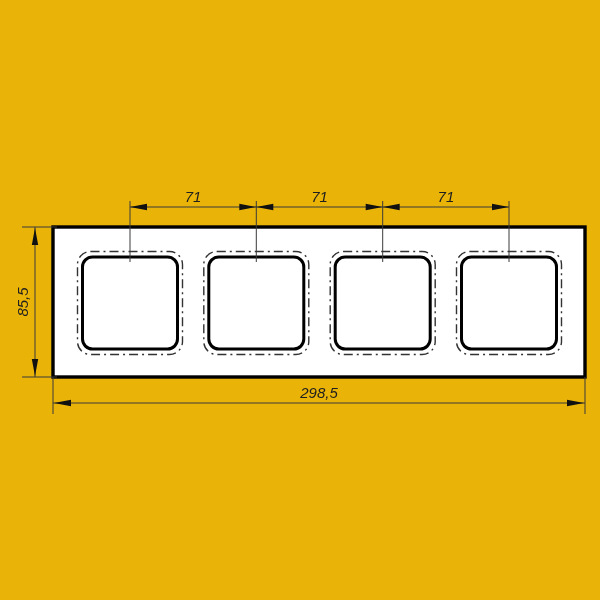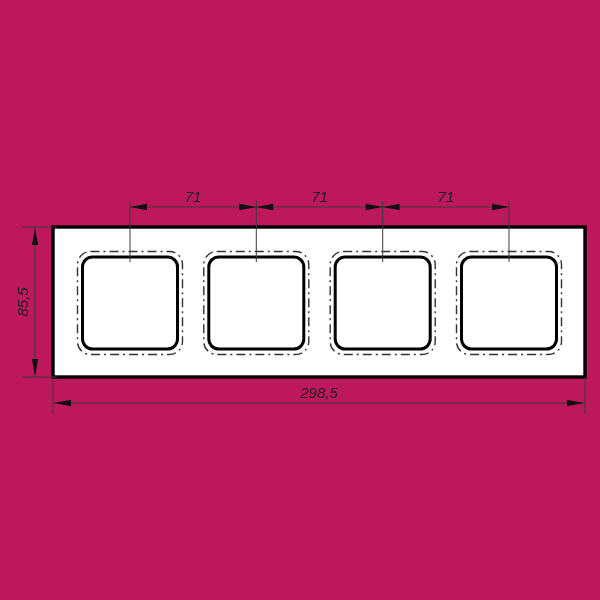--- a/index.html
+++ b/index.html
@@ -7,21 +7,21 @@
     padding: 0;
     background: #ffffff;
     width: 600px;
     height: 600px;
     overflow: hidden;
   }
   .canvas {
     position: relative;
     width: 600px;
     height: 600px;
-    background: #be185d;
+    background: #eab308;
   }
   svg { display: block; }
   .dim-text {
     font-family: "Liberation Sans", sans-serif;
     font-style: italic;
     font-size: 15px;
     fill: #1f1f1f;
   }
 </style>
 </head>

